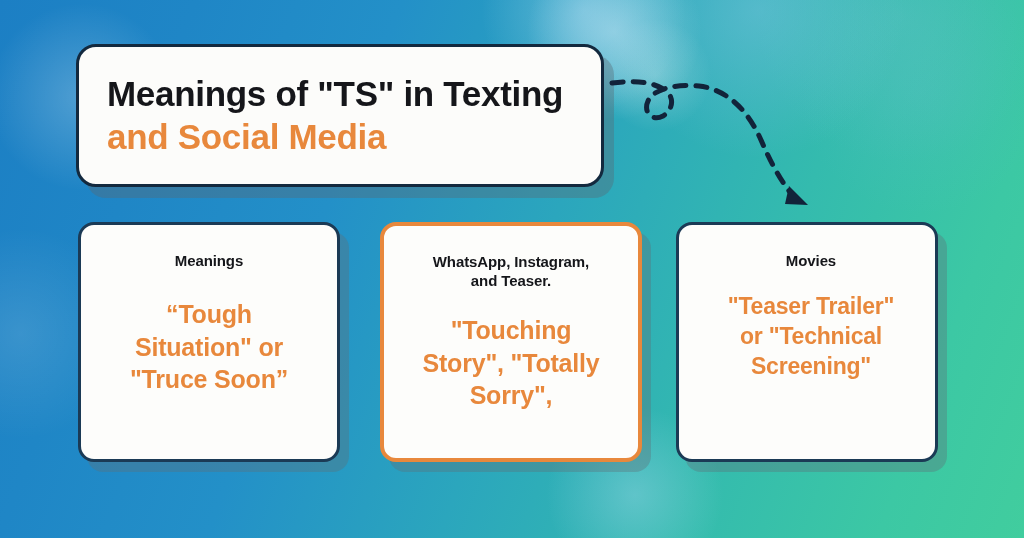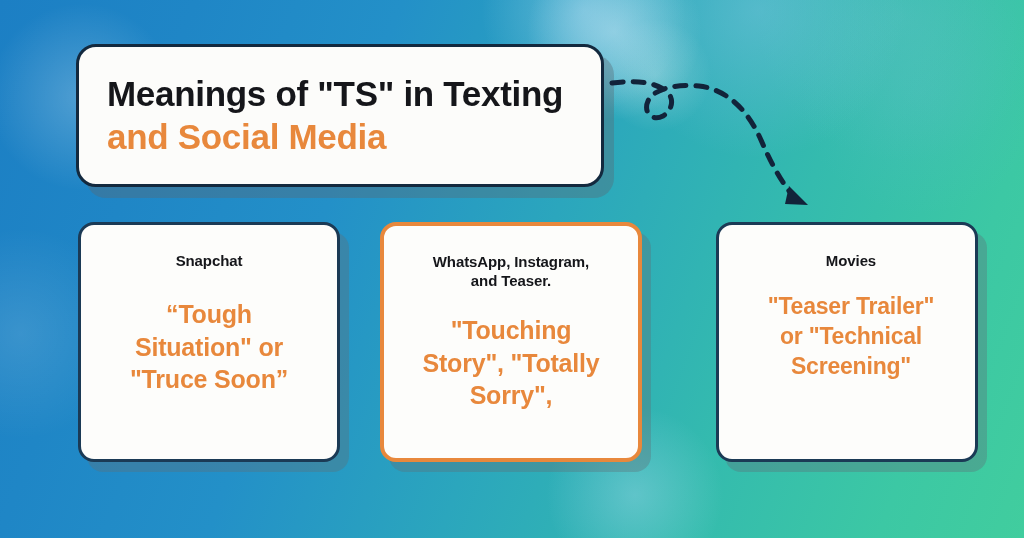--- a/index.html
+++ b/index.html
@@ -84,21 +84,21 @@
     box-sizing: border-box;
     box-shadow: 9px 10px 0 rgba(95,110,120,0.36);
     padding: 26px 16px 14px 16px;
     text-align: center;
   }
   .card.navy  { border: 3px solid #1B3A55; }
   .card.amber { border: 4px solid #E8883C; }
 
   .card-1 { left: 78px; }
   .card-2 { left: 380px; }
-  .card-3 { left: 716px; padding-left: 24px; }
+  .card-3 { left: 676px; padding-left: 24px; }
 
   .card-header {
     color: #15161A;
     font-size: 15px;
     font-weight: 800;
     line-height: 1.28;
     letter-spacing: -0.1px;
     white-space: pre-line;
   }
   .card-body {
@@ -129,21 +129,21 @@
              C 57 62, 48 52, 53 41
              C 59 28, 82 24, 104 26
              C 130 29, 152 48, 166 80
              C 176 103, 186 122, 199 137" fill="none" stroke="#12233A" stroke-width="5" stroke-linecap="round" stroke-dasharray="11 10"></path>
     <path d="M 194 126 L 213 145 L 190 144 Z" fill="#12233A"></path>
   </svg>
 
   <div class="cards">
 
     <div class="card navy card-1">
-      <div class="card-header" style="white-space: pre-line;">Snapchat</div>
+      <div class="card-header" style="white-space: pre-line;">Meanings</div>
       <div class="card-body" style="white-space: pre-line;">“Tough
 Situation" or
 "Truce Soon”</div>
     </div>
 
     <div class="card amber card-2">
       <div class="card-header" style="white-space: pre-line;">WhatsApp, Instagram,
 and Teaser.</div>
       <div class="card-body" style="white-space: pre-line;">"Touching
 Story", "Totally

